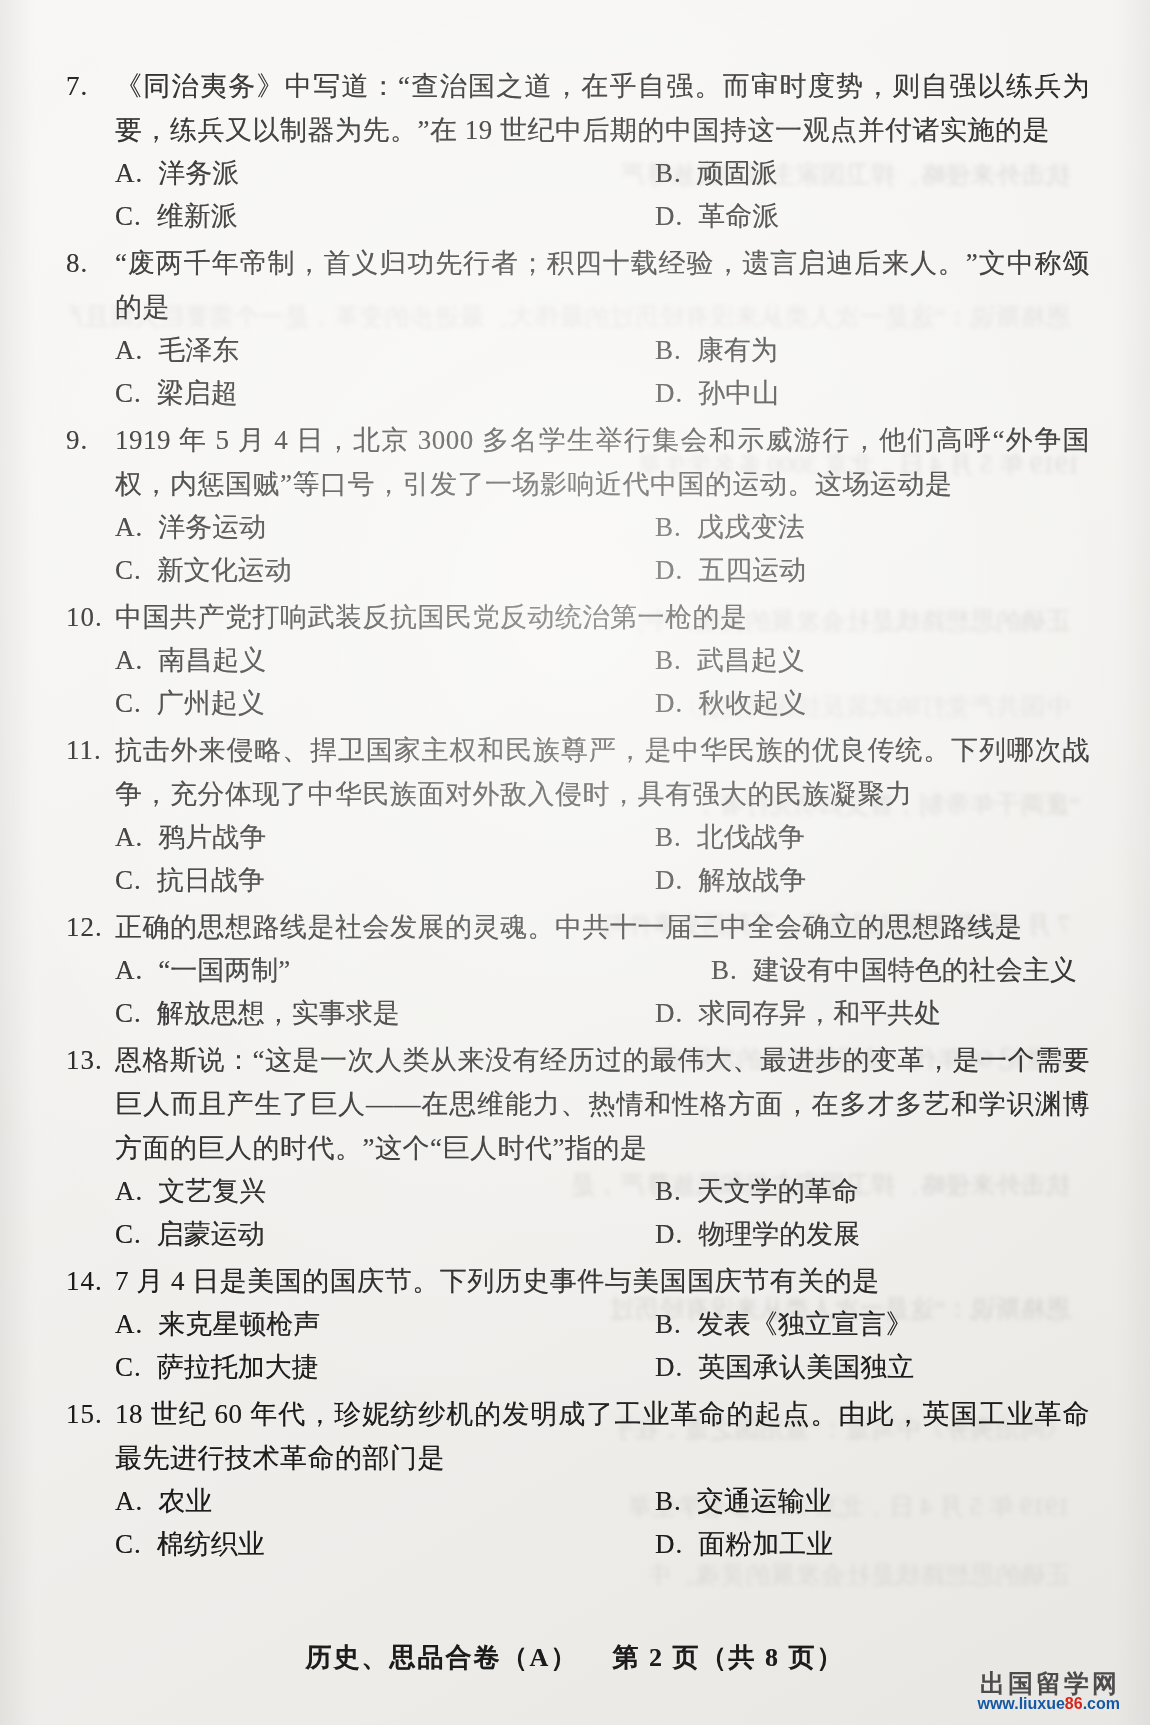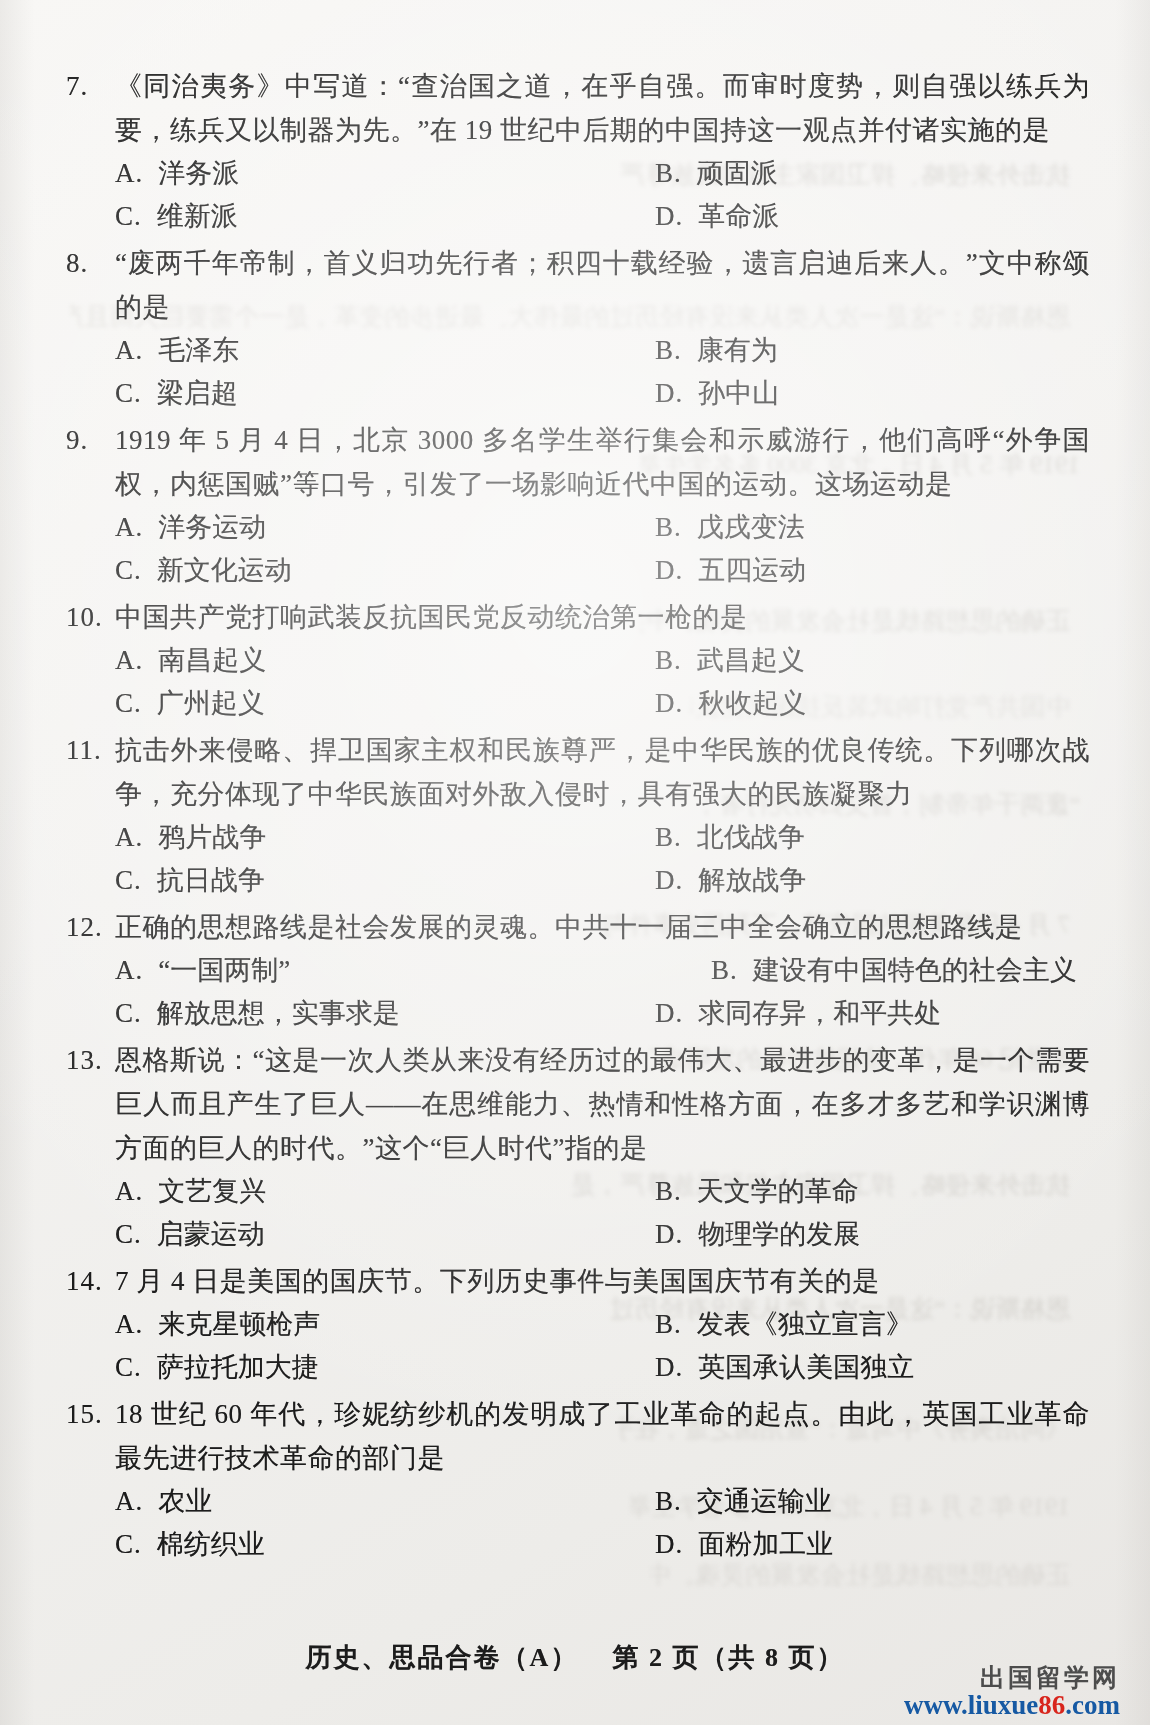--- a/index.html
+++ b/index.html
@@ -30,23 +30,23 @@
   .opt-l{width:540px;flex:none;}
   .opt-r{flex:1;}
   .olabel{margin-right:15px;letter-spacing:1px;}
   .opt.shift{padding-left:56px;}
   .footer{
     position:absolute;left:0;right:0;top:1640px;text-align:center;z-index:1;
     font-size:26px;font-weight:bold;letter-spacing:2px;
     text-shadow:0 0 .6px rgba(30,30,30,.5);
   }
   .footer .gap{display:inline-block;width:34px;}
-  .watermark{position:absolute;right:30px;bottom:6px;text-align:right;z-index:3;line-height:1.05;}
+  .watermark{position:absolute;right:30px;bottom:12px;text-align:right;z-index:3;line-height:1.05;}
   .wm-site{font-family:"Liberation Sans","DejaVu Sans",sans-serif;font-size:25px;font-weight:bold;color:#4c4c4c;letter-spacing:3px;}
-  .wm-url{font-family:Liberation Serif, serif;font-size:27px;font-weight:bold;color:#1659a3;text-align:right;}
+  .wm-url{font-family:Liberation Sans, sans-serif;font-size:16px;font-weight:bold;color:#1659a3;text-align:right;}
   .wm-url .num{color:#d8251c;}
   
   .bleed{
     position:absolute;z-index:0;transform:scaleX(-1);
     color:#9d9890;opacity:.30;filter:blur(2px);
     font-size:25px;white-space:nowrap;overflow:hidden;height:36px;width:470px;
   }
 </style>
 </head>
 <body>

